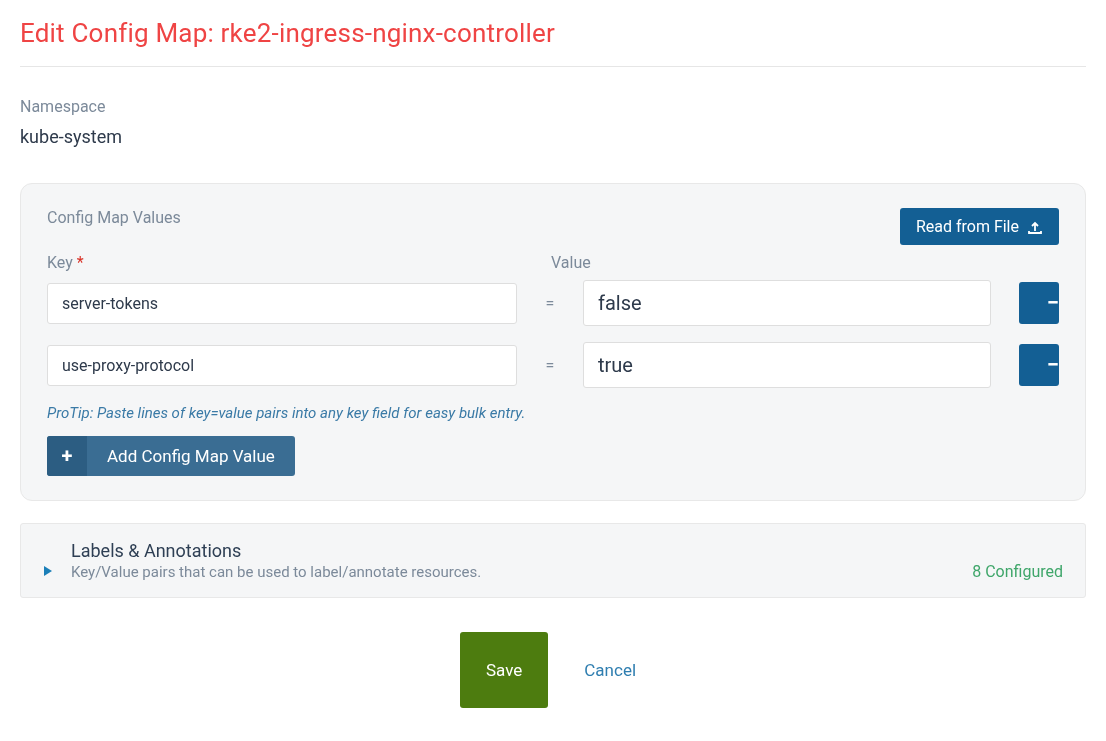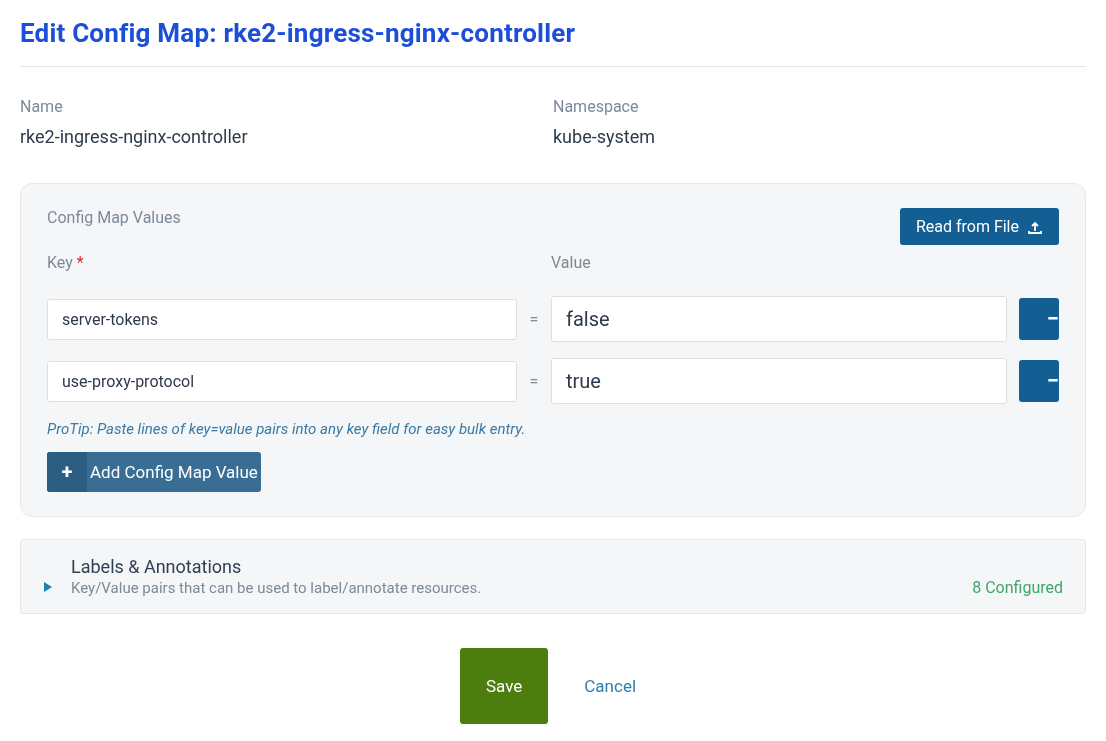--- a/index.html
+++ b/index.html
@@ -6,22 +6,22 @@
   body {
     font-family: -apple-system, BlinkMacSystemFont, "Segoe UI", Roboto, "Helvetica Neue", Arial, sans-serif;
     color: #2e3a4b;
     background: #fff;
     padding: 18px 20px;
     font-size: 16px;
     width: 1106px;
   }
   h1 {
     font-size: 26px;
-    font-weight: 700;
-    color: #1d4ed8;
+    font-weight: 400;
+    color: #ef4444;
     margin-bottom: 18px;
     letter-spacing: 0.2px;
   }
   hr.divider {
     border: none;
     border-top: 1px solid #e6e6e6;
     margin-bottom: 30px;
   }
   .meta-row {
     display: flex;
@@ -73,41 +73,41 @@
     gap: 8px;
   }
   .upload-icon {
     width: 16px;
     height: 14px;
     display: inline-block;
   }
   .kv-labels {
     display: flex;
     align-items: center;
-    margin-bottom: 24px;
+    margin-bottom: 8px;
     margin-top: 4px;
     justify-content: flex-end;
   }
   .kv-label-key {
     width: 470px;
     color: #7c8a9a;
     font-size: 16px;
   }
   .req { color: #d93025; }
   .kv-label-eq { width: 34px; }
   .kv-label-value {
     flex: 1;
     color: #7c8a9a;
     font-size: 16px;
   }
   .kv-row {
     display: flex;
     align-items: center;
     margin-bottom: 16px;
-    gap: 0;
+    gap: 16px;
   }
   .kv-input {
     background: #fff;
     border: 1px solid #dedede;
     border-radius: 3px;
     padding: 10px 14px;
     font-size: 16px;
     color: #2e3a4b;
     font-family: inherit;
     width: 470px;
@@ -156,21 +156,21 @@
   .btn-add-icon {
     background: #2c5d82;
     width: 40px;
     display: flex;
     align-items: center;
     justify-content: center;
     font-size: 20px;
     font-weight: 700;
   }
   .btn-add-label {
-    padding: 10px 3px;
+    padding: 10px 20px;
     font-size: 17px;
   }
   .collapsible {
     background: #f5f6f7;
     border: 1px solid #e8e8e8;
     border-radius: 3px;
     padding: 16px 22px;
     display: flex;
     align-items: flex-end;
     margin-bottom: 34px;
@@ -213,24 +213,20 @@
     padding: 12px 10px;
   }
 </style>
 </head>
 <body>
 
 <h1>Edit Config Map: rke2-ingress-nginx-controller</h1>
 <hr class="divider">
 
 <div class="meta-row">
-  <div class="meta-col">
-    <div class="meta-label">Name</div>
-    <div class="meta-value">rke2-ingress-nginx-controller</div>
-  </div>
   <div class="meta-col">
     <div class="meta-label">Namespace</div>
     <div class="meta-value">kube-system</div>
   </div>
 </div>
 
 <div class="panel">
   <div class="panel-header">
     <div class="panel-title">Config Map Values</div>
     <button class="btn btn-read-file">

